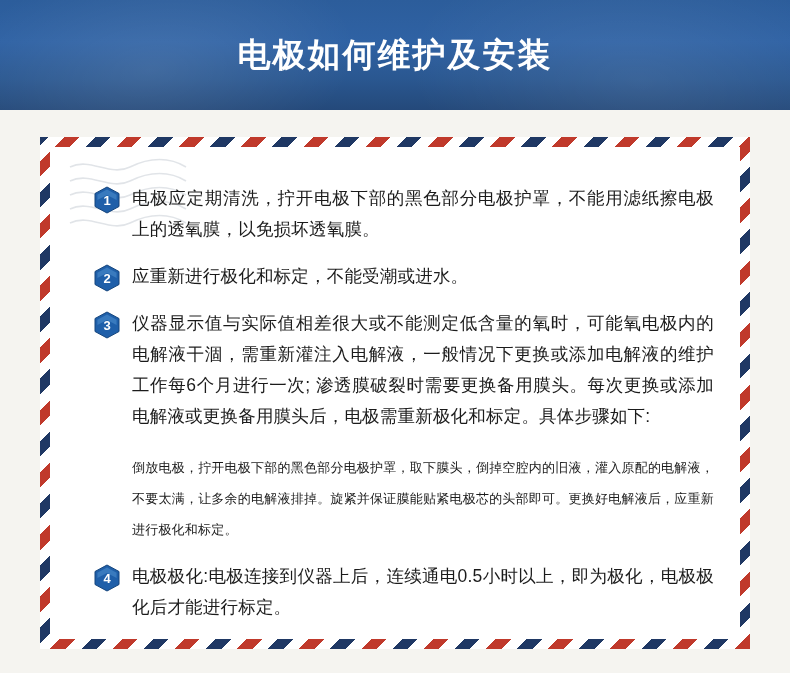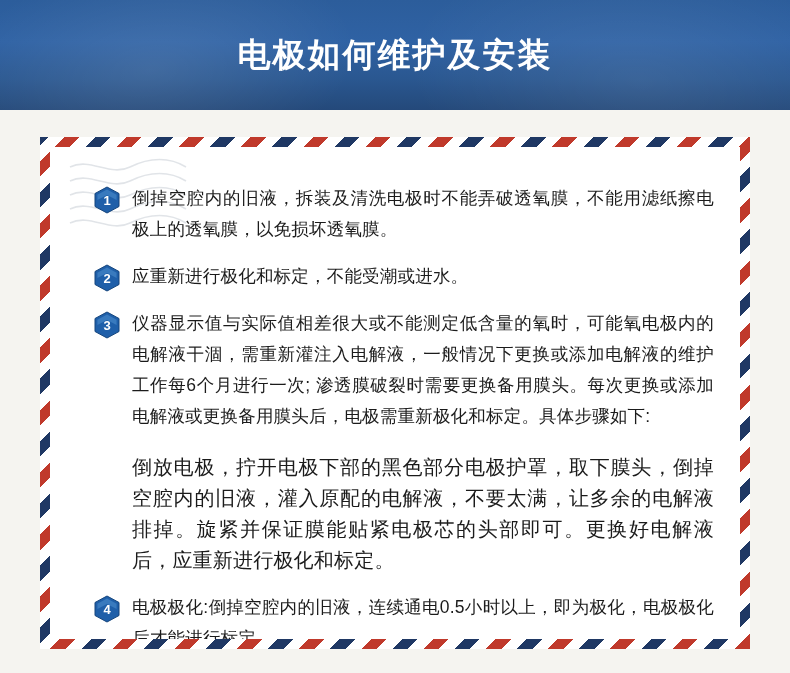--- a/index.html
+++ b/index.html
@@ -152,21 +152,21 @@
     color: #1b1b1b;
     font-size: 17.5px;
     line-height: 31px;
     letter-spacing: 0.2px;
     text-align: justify;
     white-space: pre-wrap;
   }
   .para-block {
     margin: 0 0 16px 38px;
     color: #1b1b1b;
-    font-size: 20px;
+    font-size: 13px;
     line-height: 31px;
     letter-spacing: 0.2px;
     text-align: justify;
     white-space: pre-wrap;
   }
   .spacer-4 { height: 4px; }
 </style>
 </head>
 <body>
 
@@ -193,21 +193,21 @@
         <div class="content">
 
           <div class="item">
             <div class="badge">
               <svg width="26" height="28" viewBox="0 0 26 28" xmlns="http://www.w3.org/2000/svg">
                 <polygon points="13,1 25,7.5 25,20.5 13,27 1,20.5 1,7.5" fill="#1f5fa9" stroke="#15457d" stroke-width="1"></polygon>
                 <polygon points="13,3.5 22.6,8.8 22.6,14 13,9 3.4,14 3.4,8.8" fill="#4f8fd0" opacity="0.55"></polygon>
               </svg>
               <div class="badge-num">1</div>
             </div>
-            <div class="item-text">倒掉空腔内的旧液，拆装及清洗电极时不能弄破透氧膜，不能用滤纸擦电极上的透氧膜，以免损坏透氧膜。</div>
+            <div class="item-text">电极应定期清洗，拧开电极下部的黑色部分电极护罩，不能用滤纸擦电极上的透氧膜，以免损坏透氧膜。</div>
           </div>
 
           <div class="item">
             <div class="badge">
               <svg width="26" height="28" viewBox="0 0 26 28" xmlns="http://www.w3.org/2000/svg">
                 <polygon points="13,1 25,7.5 25,20.5 13,27 1,20.5 1,7.5" fill="#1f5fa9" stroke="#15457d" stroke-width="1"></polygon>
                 <polygon points="13,3.5 22.6,8.8 22.6,14 13,9 3.4,14 3.4,8.8" fill="#4f8fd0" opacity="0.55"></polygon>
               </svg>
               <div class="badge-num">2</div>
             </div>
@@ -230,20 +230,20 @@
           <div class="para-block">倒放电极，拧开电极下部的黑色部分电极护罩，取下膜头，倒掉空腔内的旧液，灌入原配的电解液，不要太满，让多余的电解液排掉。旋紧并保证膜能贴紧电极芯的头部即可。更换好电解液后，应重新进行极化和标定。</div>
 
           <div class="item">
             <div class="badge">
               <svg width="26" height="28" viewBox="0 0 26 28" xmlns="http://www.w3.org/2000/svg">
                 <polygon points="13,1 25,7.5 25,20.5 13,27 1,20.5 1,7.5" fill="#1f5fa9" stroke="#15457d" stroke-width="1"></polygon>
                 <polygon points="13,3.5 22.6,8.8 22.6,14 13,9 3.4,14 3.4,8.8" fill="#4f8fd0" opacity="0.55"></polygon>
               </svg>
               <div class="badge-num">4</div>
             </div>
-            <div class="item-text">电极极化:倒掉空腔内的旧液，连续通电0.5小时以上，即为极化，电极极化后才能进行标定。</div>
+            <div class="item-text">电极极化:电极连接到仪器上后，连续通电0.5小时以上，即为极化，电极极化后才能进行标定。</div>
           </div>
 
         </div>
       </div>
     </div>
   </div>
 </div>
 
 </body></html>

